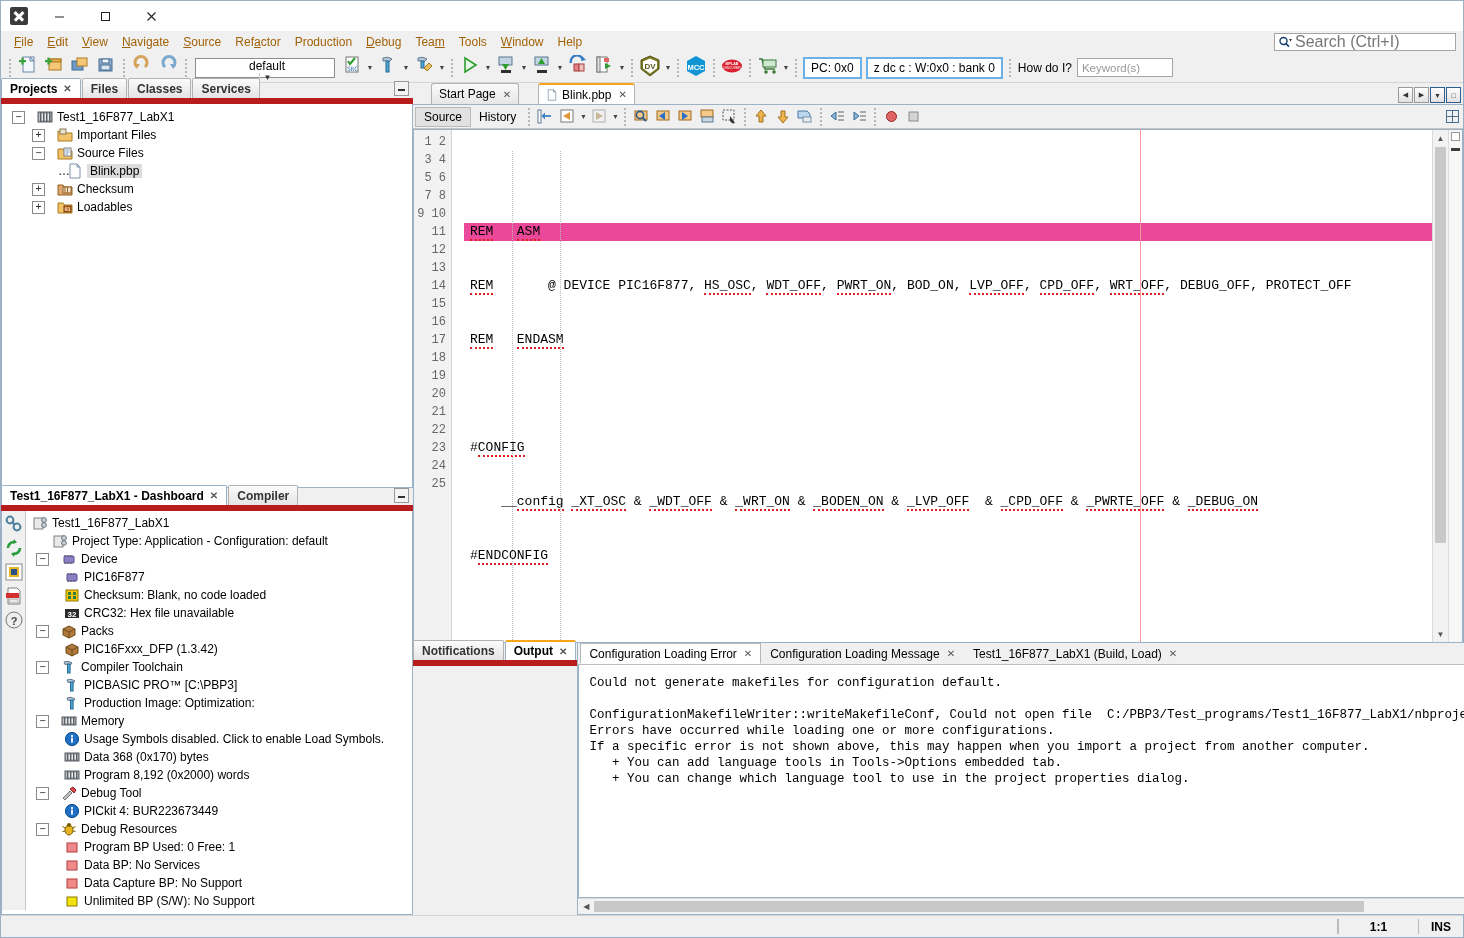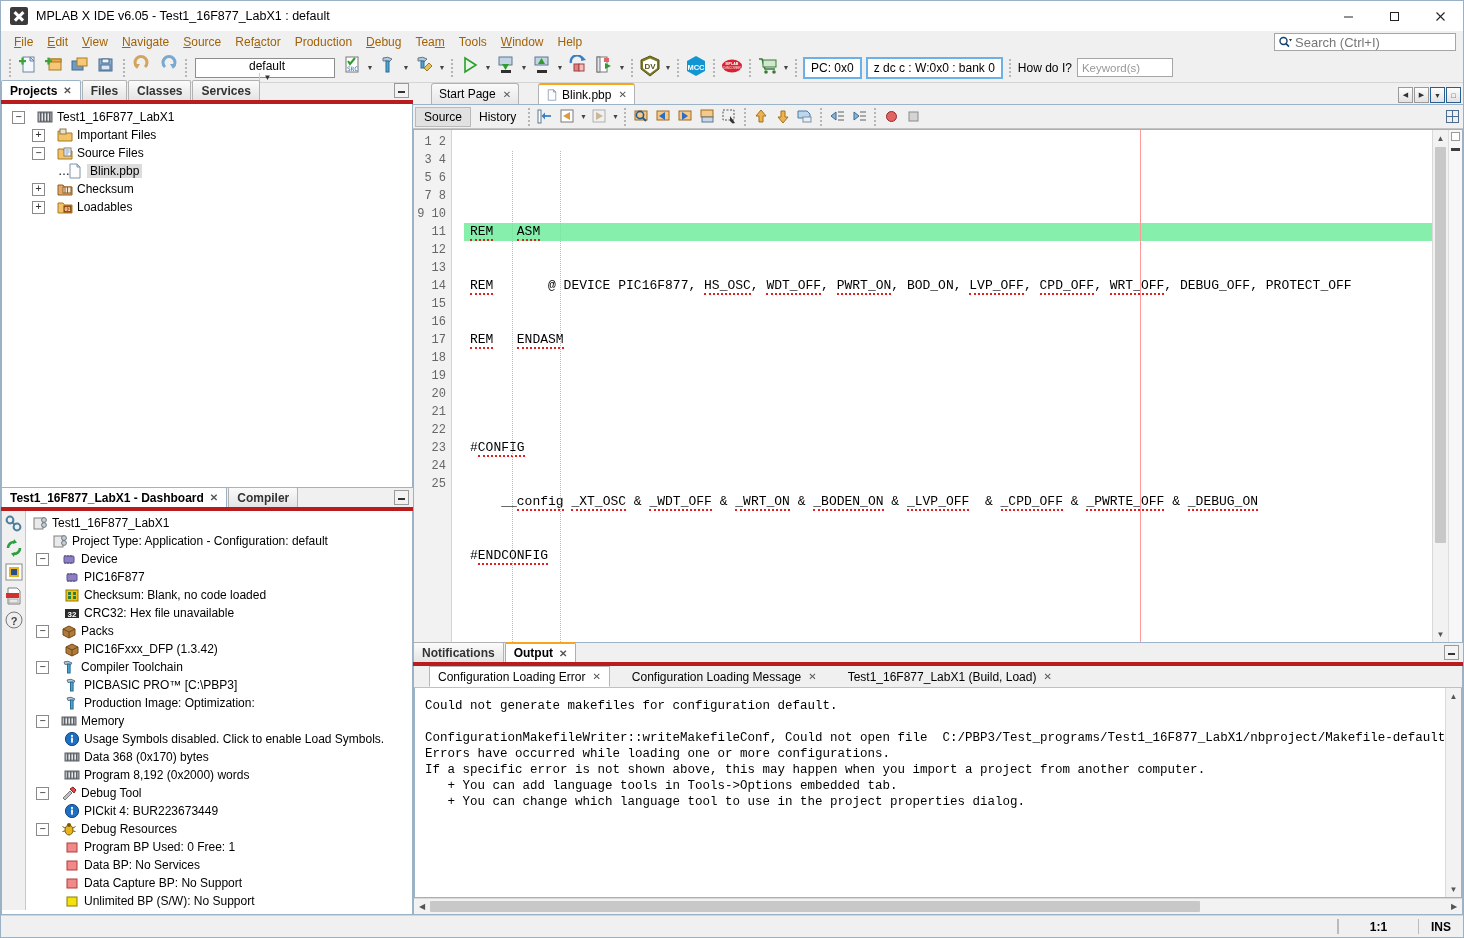--- a/index.html
+++ b/index.html
@@ -55,21 +55,21 @@
     padding: 2px 7px; font-size: 12px; color: #a16207; cursor: default;
   }
   .menu-item u { text-decoration: underline; }
   .searchbox {
     position: absolute; right: 7px; top: 2px;
     width: 182px; height: 18px;
     background: #fff; border: 1px solid #a6a6a6;
     display: flex; align-items: center; padding: 0 3px;
   }
   .searchbox .sicon { width: 14px; height: 13px; flex: 0 0 14px; }
-  .searchbox .sph { font-size: 13px; color: #777; margin-left: 3px; }
+  .searchbox .sph { font-size: 16px; color: #777; margin-left: 3px; }
 
   
   .toolbar {
     height: 30px; background: #f0f0f0; flex: 0 0 30px;
     display: flex; align-items: center; padding-left: 4px;
     border-bottom: 1px solid #d4d4d4;
   }
   .tbtn {
     width: 26px; height: 26px; display: flex;
     align-items: flex-start; justify-content: center;
@@ -108,21 +108,21 @@
 
   
   .main { flex: 1; display: flex; min-height: 0; background: #f0f0f0; }
   .left-col { width: 412px; display: flex; flex-direction: column; flex: 0 0 412px; }
   .right-col { flex: 1; display: flex; flex-direction: column; min-width: 0; }
 
   
   .tabstrip {
     height: 21px; display: flex; align-items: flex-end;
     background: #f0f0f0; position: relative; flex: 0 0 21px;
-    border-bottom: 4px solid #b91c1c;
+    border-bottom: 6px solid #b91c1c;
   }
   .tab {
     height: 20px; display: flex; align-items: center;
     padding: 0 8px; font-size: 12px; font-weight: bold;
     background: linear-gradient(to bottom,#fbfbfb,#e4e4e4);
     border: 1px solid #b2b2b2; border-bottom: none;
     margin-right: 1px; border-radius: 2px 2px 0 0; color: #333;
   }
   .tab.active {
     background: #ffffff; color: #000;
@@ -219,21 +219,21 @@
     padding: 3px 5px 0 0; font-family: "Liberation Mono", monospace;
     font-size: 12px; color: #666; line-height: 18px;
   }
   .glyph-col { width: 12px; flex: 0 0 12px; background: #fff; }
   .code {
     flex: 1; position: relative; padding: 3px 0 0 6px; overflow: hidden;
     font-family: "Liberation Mono", monospace; font-size: 13px;
     line-height: 18px; white-space: pre; color: #000;
   }
   .code .ln { height: 18px; }
-  .code .ln.first { background: #86efac; margin-left: -6px; padding-left: 6px; }
+  .code .ln.first { background: #ec4899; margin-left: -6px; padding-left: 6px; }
   .sq { border-bottom: 2px dotted #e02020; }
   .margin-line {
     position: absolute; top: 0; bottom: 0; left: 676px;
     width: 1px; background: #ff9a9a;
   }
   .fold-guide {
     position: absolute; left: 0px; top: 21px; bottom: 0;
     width: 1px; border-left: 1px dotted #bbb;
   }
 
@@ -263,28 +263,28 @@
     height: 16px; background: #f2f2f2; border-top: 1px solid #d9d9d9;
     display: flex; align-items: center; flex: 0 0 16px;
   }
   .hscroll .arw {
     width: 16px; height: 16px; display: flex; align-items: center;
     justify-content: center; font-size: 8px; color: #555;
   }
   .hscroll .thumb { height: 11px; background: #c8c8c8; border-radius: 1px; }
 
   
-  .output-wrap { flex: 0 0 272px; display: flex; flex-direction: column; }
+  .output-wrap { flex: 0 0 272px; display: flex; }
   .out-sub {
     height: 22px; display: flex; align-items: flex-end; flex: 0 0 22px;
     background: #f0f0f0; border-bottom: 1px solid #c0c0c0; padding-left: 2px;
   }
   .subtab {
     height: 21px; display: flex; align-items: center; padding: 0 8px;
-    font-size: 12px; background: #f0f0f0; border: 1px solid transparent; margin-left: 13px;
+    font-size: 12px; background: #f0f0f0; border: 1px solid transparent;
   }
   .subtab.active {
     background: #fff; border: 1px solid #b6b6b6; border-bottom: 1px solid #fff;
     position: relative; z-index: 2;
   }
   .subtab .tclose { margin-left: 7px; font-size: 10px; color: #555; }
   .out-body {
     flex: 1; background: #fff; border: 1px solid #9cb3c7; border-top: none;
     display: flex; min-height: 0; overflow: hidden;
   }
@@ -307,21 +307,20 @@
   .sb-pos { font-weight: bold; min-width: 80px; justify-content: center; }
   .sb-ins { font-weight: bold; padding: 0 8px; }
 </style>
 </head>
 <body>
 
 <div id="app">
 
   <div class="titlebar">
     <div class="app-icon"></div>
-    <div class="title">MPLAB X IDE v6.05 - Test1_16F877_LabX1 : default</div>
     <div class="winbtns">
       <div class="winbtn">
         <svg width="11" height="11" viewBox="0 0 11 11">
             <line x1="1" y1="6" x2="10" y2="6" stroke="#222" stroke-width="1"></line>
           </svg>
       </div>
       <div class="winbtn">
         <svg width="11" height="11" viewBox="0 0 11 11">
             <rect x="1.5" y="1.5" width="8" height="8" fill="none" stroke="#222" stroke-width="1"></rect>
           </svg>

